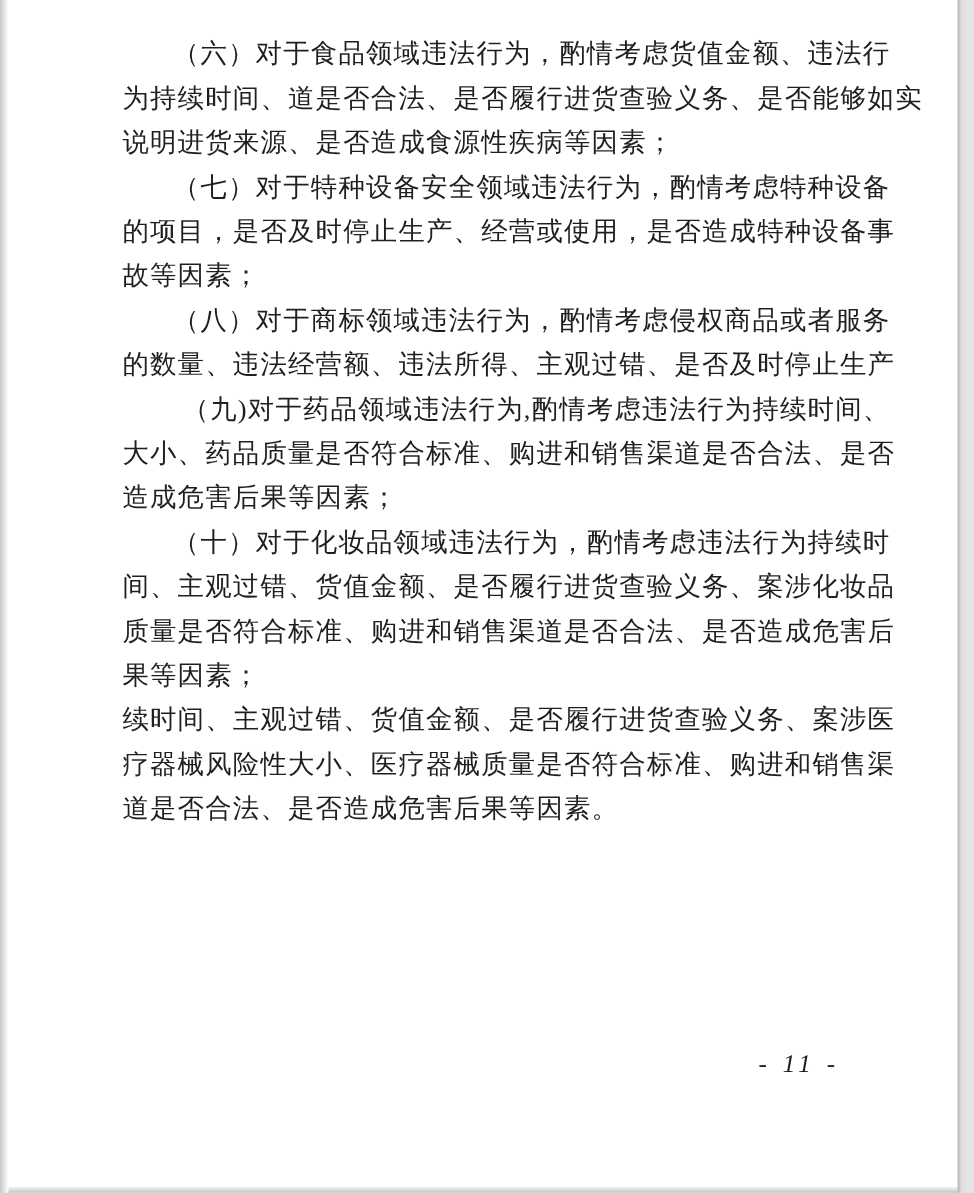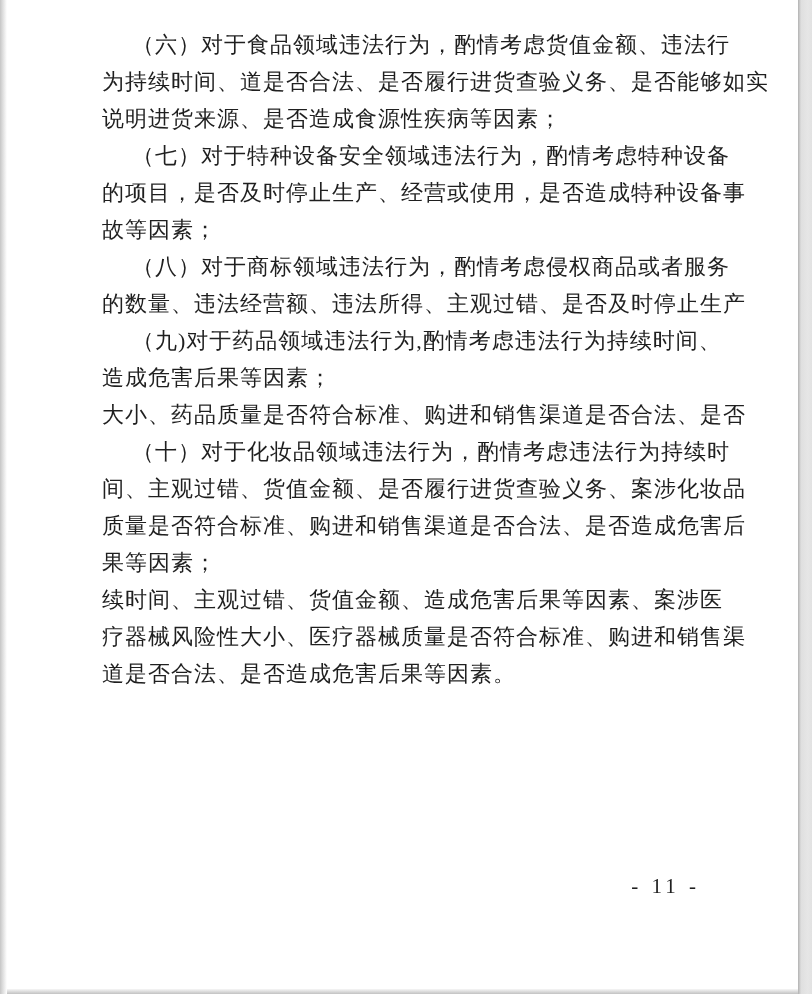--- a/index.html
+++ b/index.html
@@ -49,29 +49,31 @@
   .line {
     font-size: 22px;
     line-height: 37px;
     height: 37px;
     letter-spacing: 1px;
     white-space: nowrap;
     font-weight: 500;
   }
   .line.indent {
     padding-left: 30px;
+    text-align: right;
   }
   .page-number {
     position: absolute;
     top: 872px;
     right: 112px;
     font-size: 21px;
     letter-spacing: 4px;
     line-height: 28px;
     color: #1f1f1f;
+    font-style: italic;
   }
 </style>
 </head>
 <body>
 
 <div class="scan-edge-left"></div>
 <div class="scan-edge-right"></div>
 <div class="scan-edge-bottom"></div>
 
 <div class="doc-body">
@@ -88,32 +90,32 @@
     <div class="line">故等因素；</div>
   </div>
 
   <div class="para">
     <div class="line indent">（八）对于商标领域违法行为，酌情考虑侵权商品或者服务</div>
     <div class="line">的数量、违法经营额、违法所得、主观过错、是否及时停止生产</div>
   </div>
 
   <div class="para">
     <div class="line indent">（九)对于药品领域违法行为,酌情考虑违法行为持续时间、</div>
+    <div class="line">大小、药品质量是否符合标准、购进和销售渠道是否合法、是否</div>
     <div class="line">造成危害后果等因素；</div>
-    <div class="line">大小、药品质量是否符合标准、购进和销售渠道是否合法、是否</div>
   </div>
 
   <div class="para">
     <div class="line indent">（十）对于化妆品领域违法行为，酌情考虑违法行为持续时</div>
     <div class="line">间、主观过错、货值金额、是否履行进货查验义务、案涉化妆品</div>
     <div class="line">质量是否符合标准、购进和销售渠道是否合法、是否造成危害后</div>
     <div class="line">果等因素；</div>
   </div>
 
   <div class="para">
-    <div class="line">续时间、主观过错、货值金额、造成危害后果等因素、案涉医</div>
+    <div class="line">续时间、主观过错、货值金额、是否履行进货查验义务、案涉医</div>
     <div class="line">疗器械风险性大小、医疗器械质量是否符合标准、购进和销售渠</div>
     <div class="line">道是否合法、是否造成危害后果等因素。</div>
   </div>
 
 </div>
 
 <div class="page-number">- 11 -</div>
 
 </body></html>

